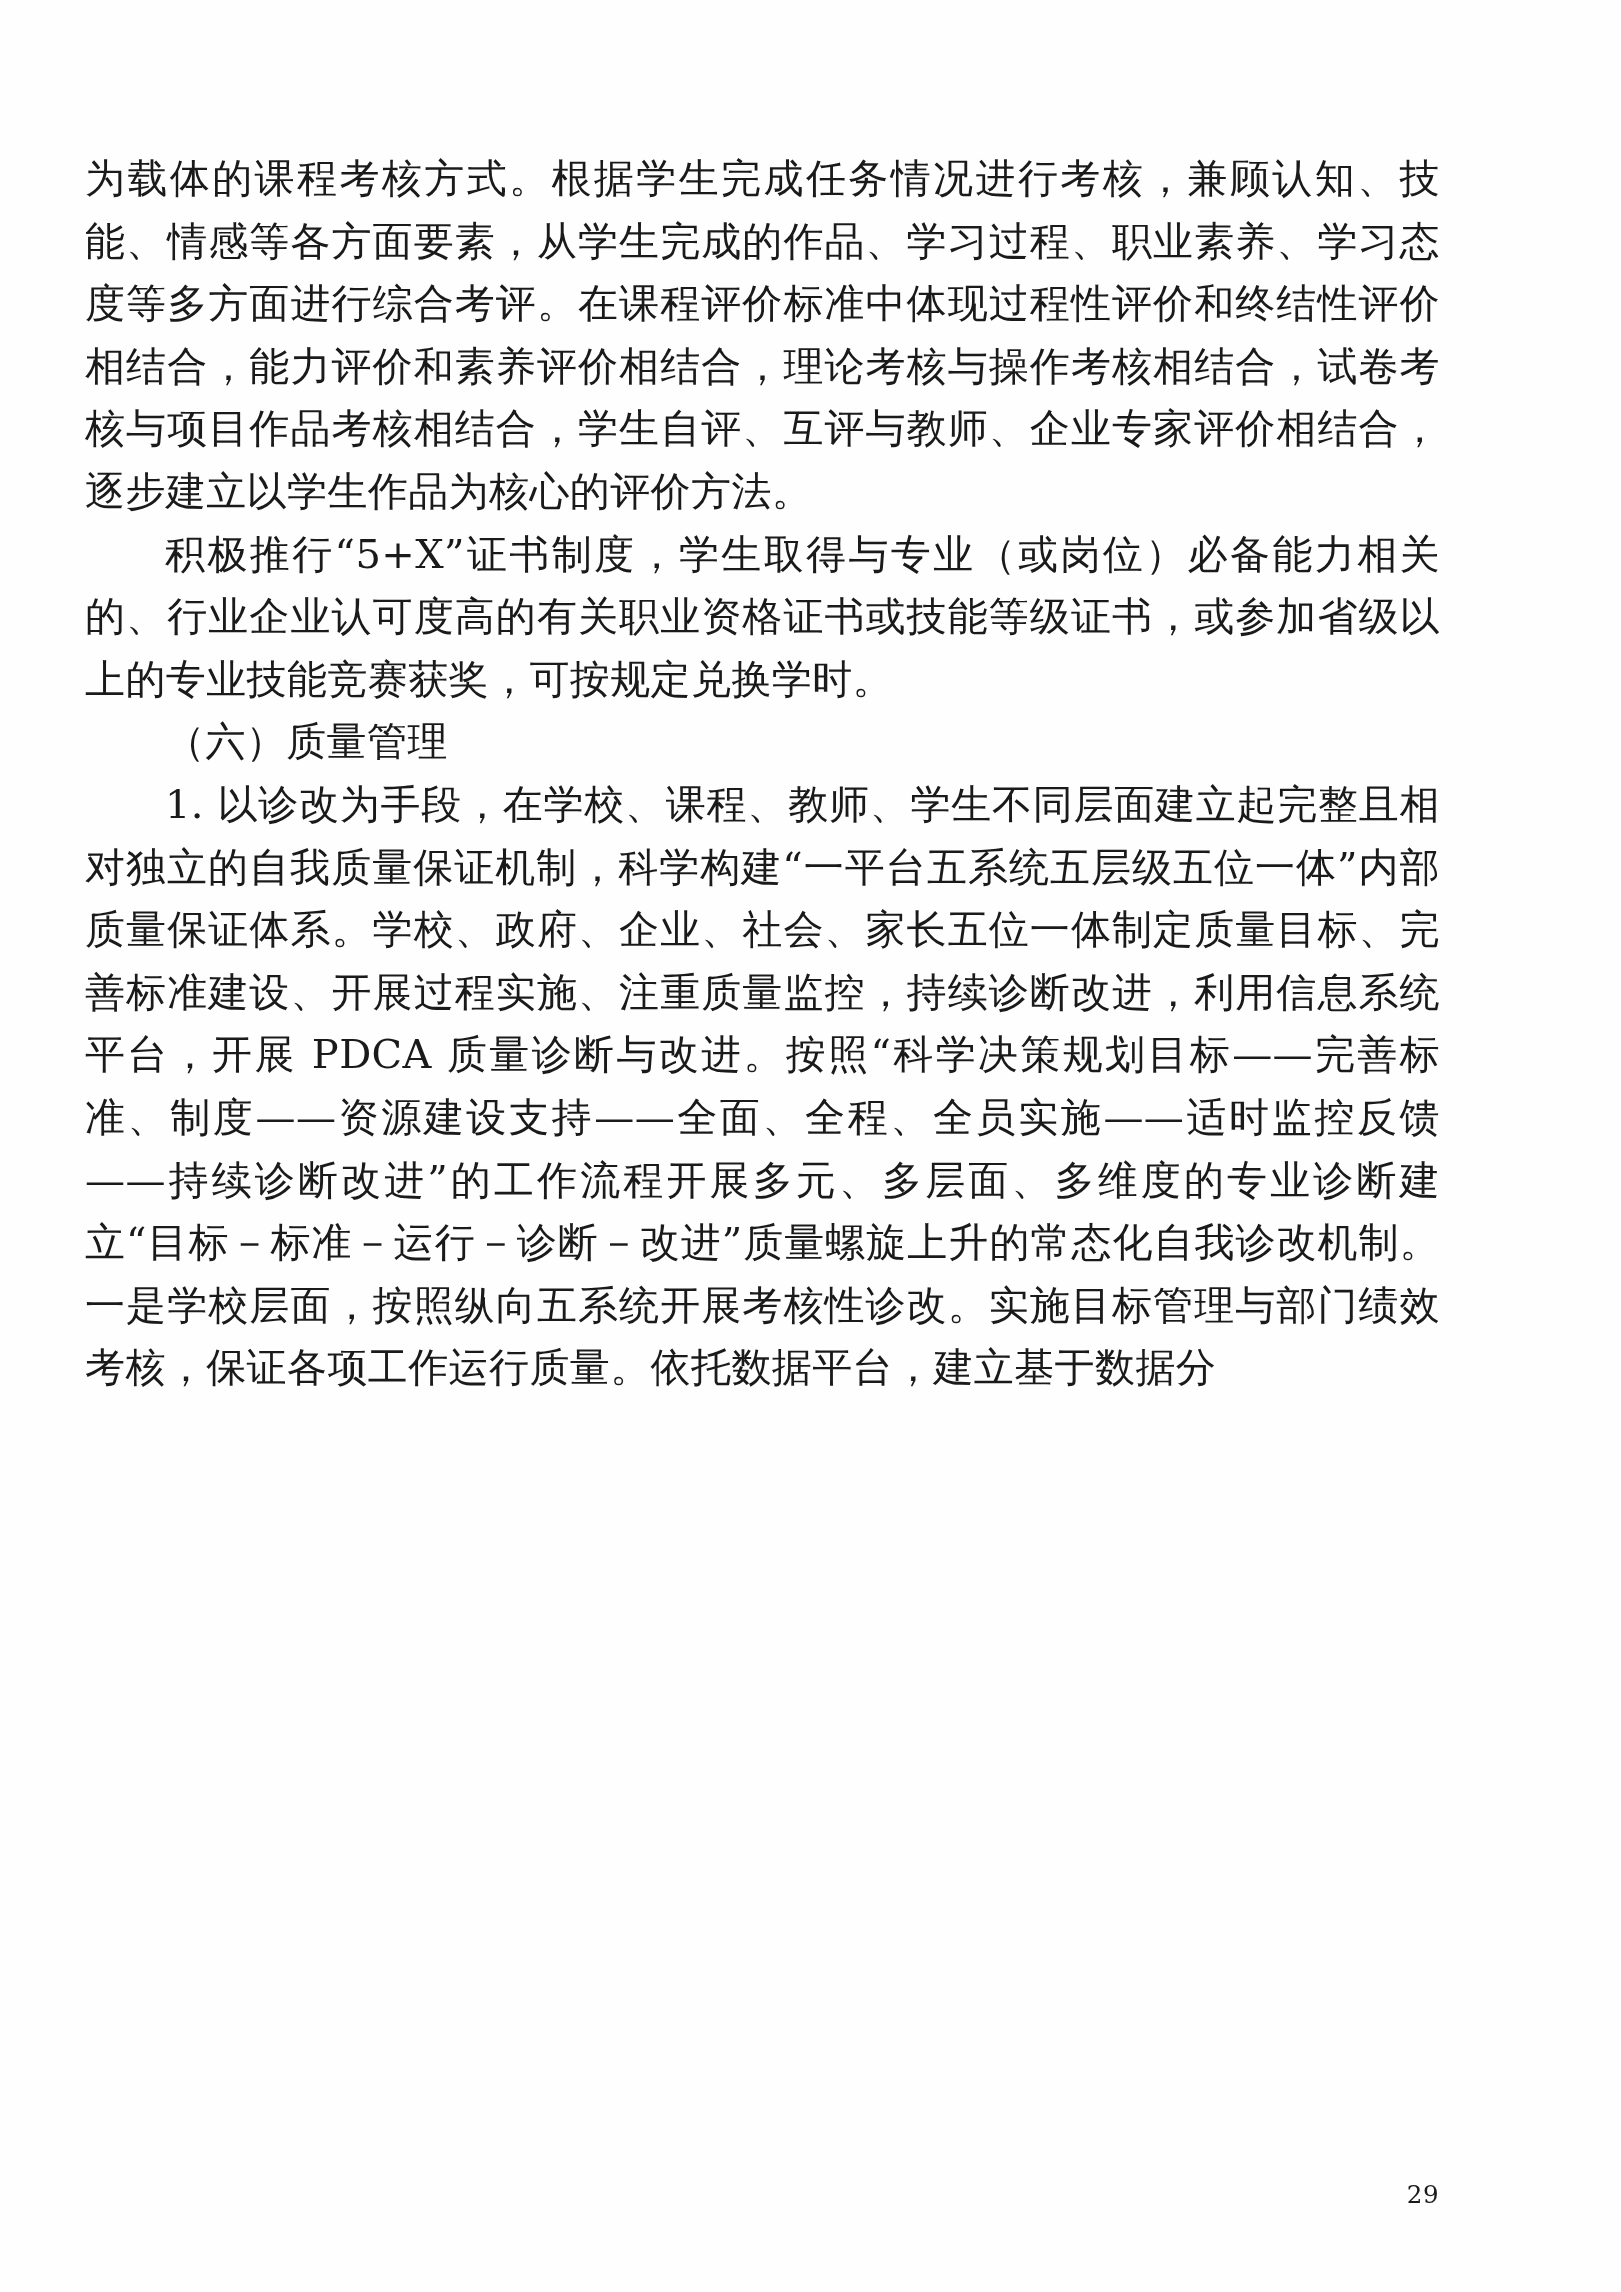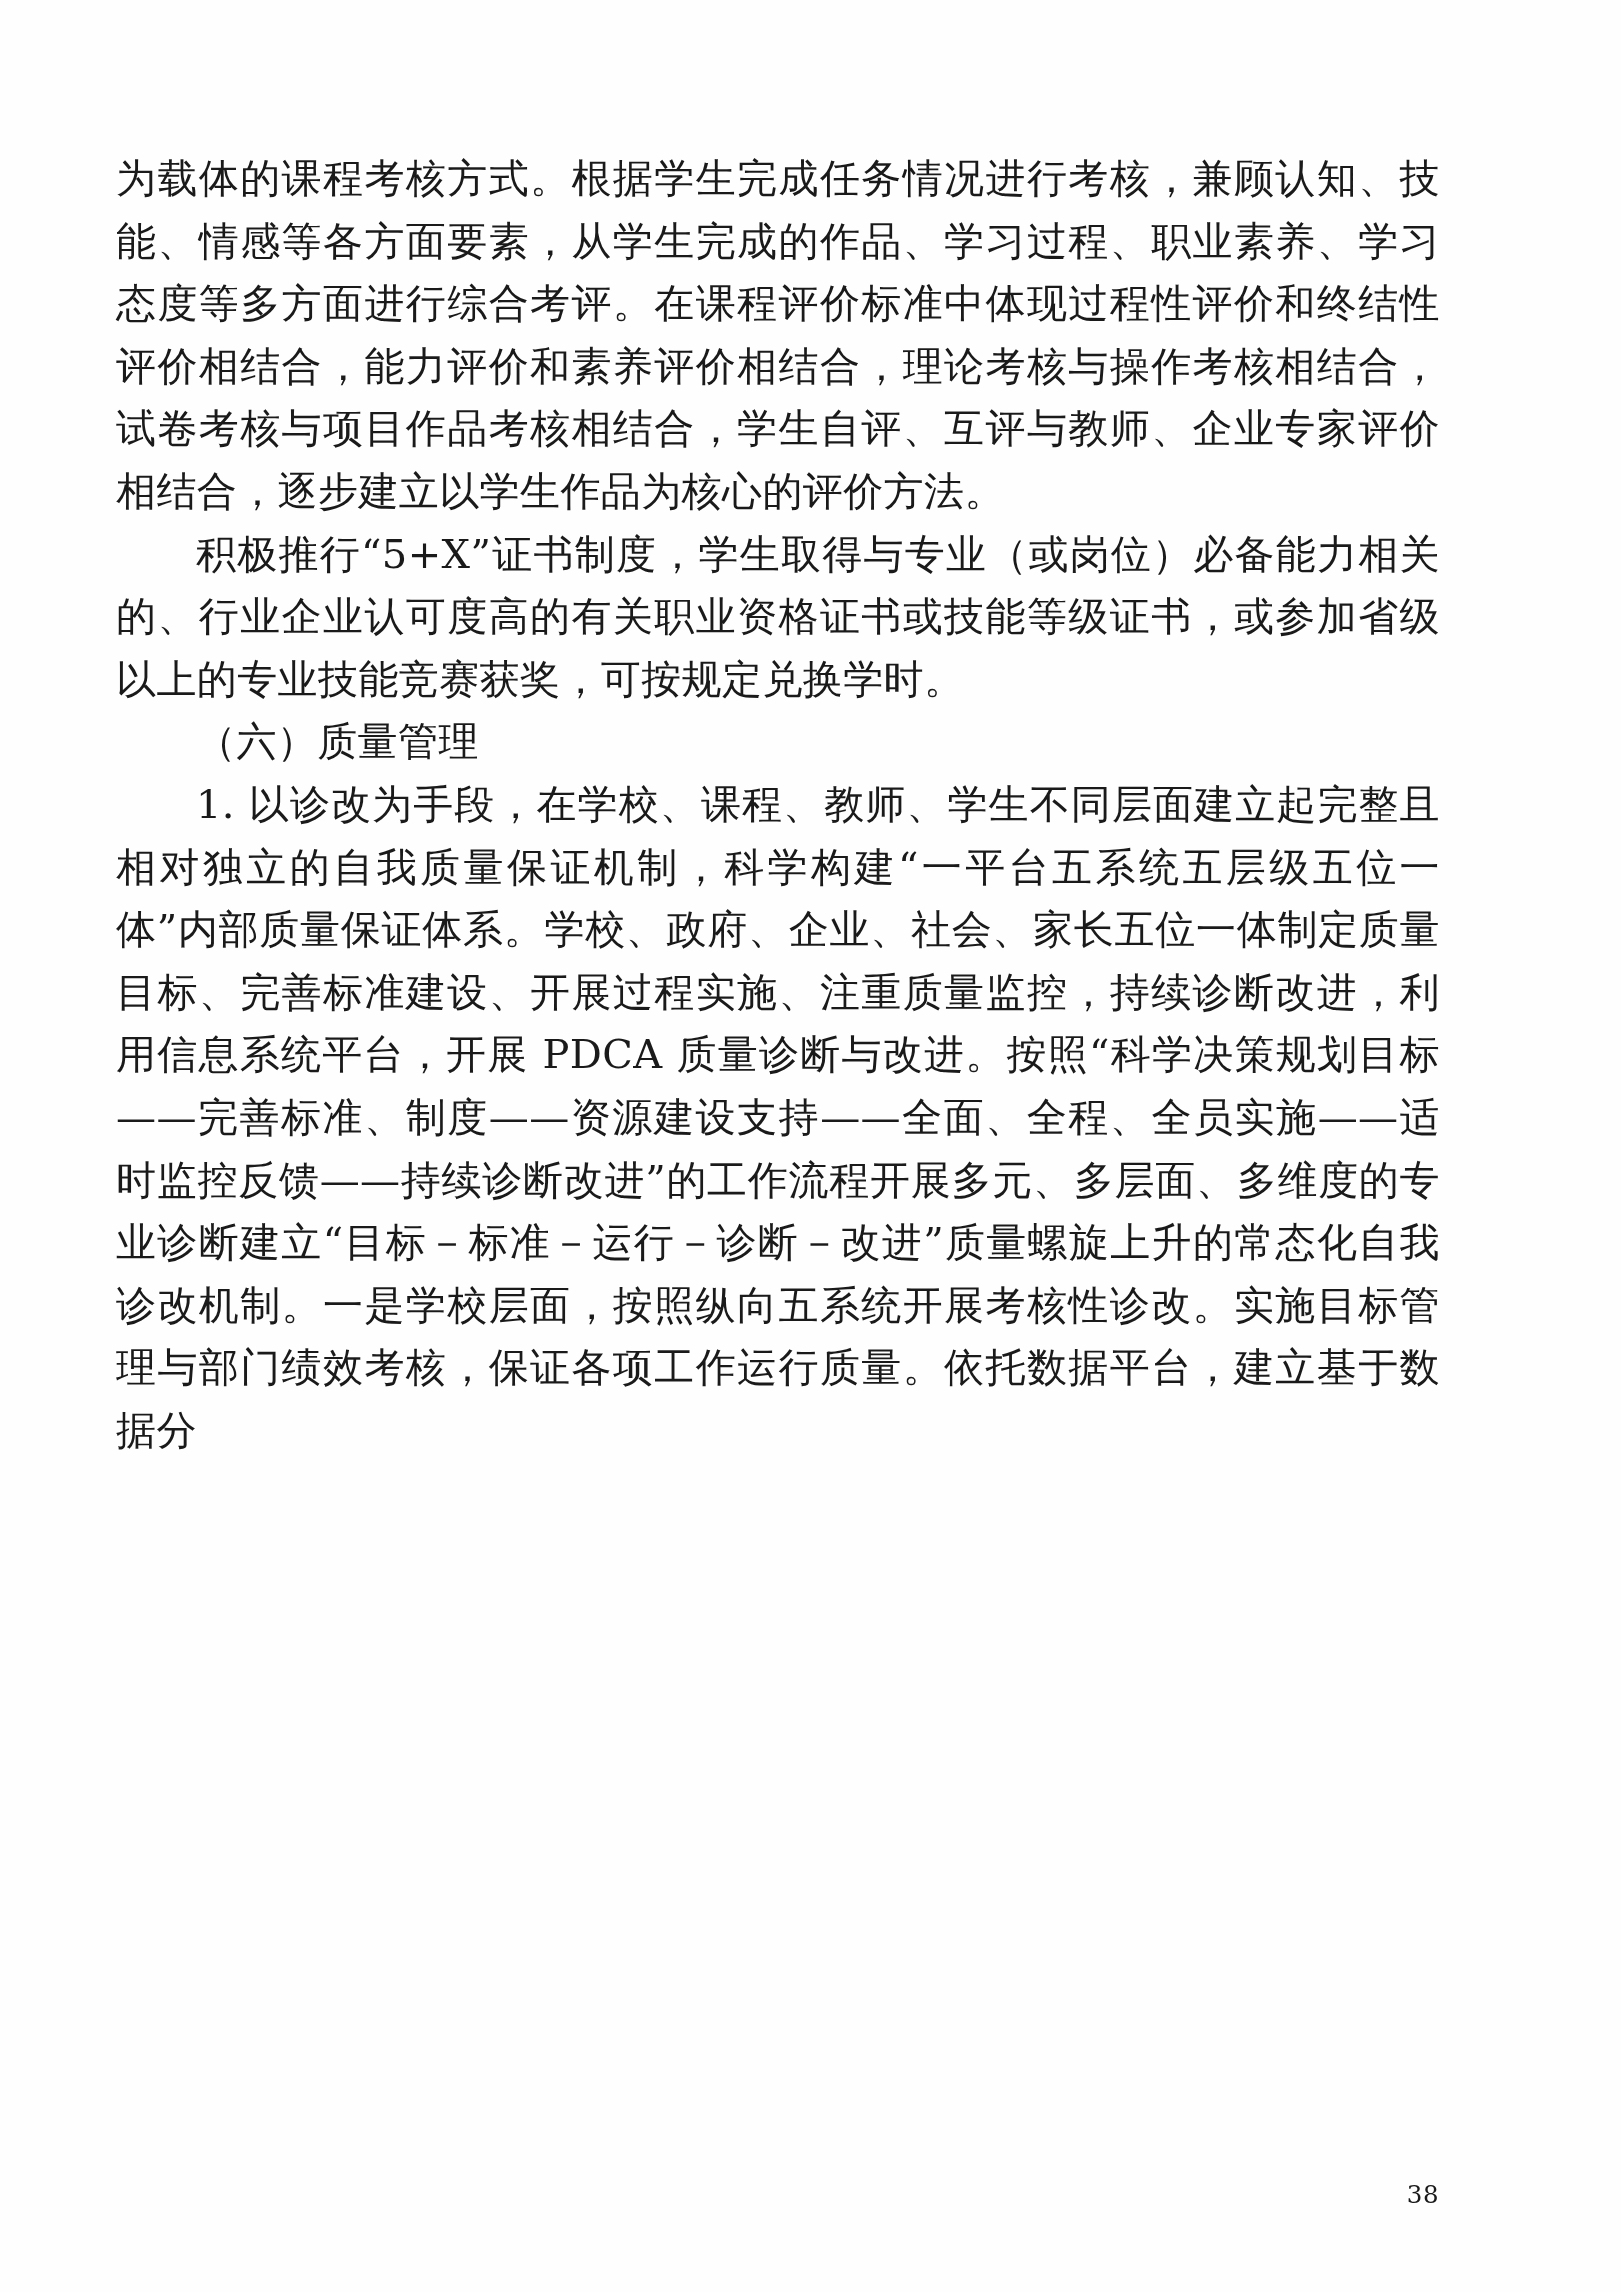--- a/index.html
+++ b/index.html
@@ -12,21 +12,21 @@
     height: 2293px;
     position: relative;
     font-family: "DejaVu Serif", "Liberation Serif", serif;
   }
   .page {
     position: absolute;
     top: 0; left: 0;
     width: 1621px;
     height: 2293px;
     box-sizing: border-box;
-    padding: 147px 181px 118px 116px;
+    padding: 147px 181px 118px 85px;
     background: #fefefe;
   }
   .doc-body {
     font-size: 40px;
     line-height: 1.565;
     color: #1a1a1a;
     text-align: justify;
     text-justify: inter-ideograph;
     letter-spacing: 0.4px;
   }
@@ -50,15 +50,15 @@
 </head>
 <body>
 
 <div class="page">
   <div class="doc-body">
     <p class="para">为载体的课程考核方式。根据学生完成任务情况进行考核，兼顾认知、技能、情感等各方面要素，从学生完成的作品、学习过程、职业素养、学习态度等多方面进行综合考评。在课程评价标准中体现过程性评价和终结性评价相结合，能力评价和素养评价相结合，理论考核与操作考核相结合，试卷考核与项目作品考核相结合，学生自评、互评与教师、企业专家评价相结合，逐步建立以学生作品为核心的评价方法。</p>
     <p class="para indent">积极推行“5+X”证书制度，学生取得与专业（或岗位）必备能力相关的、行业企业认可度高的有关职业资格证书或技能等级证书，或参加省级以上的专业技能竞赛获奖，可按规定兑换学时。</p>
     <p class="para indent">（六）质量管理</p>
     <p class="para indent">1. 以诊改为手段，在学校、课程、教师、学生不同层面建立起完整且相对独立的自我质量保证机制，科学构建“一平台五系统五层级五位一体”内部质量保证体系。学校、政府、企业、社会、家长五位一体制定质量目标、完善标准建设、开展过程实施、注重质量监控，持续诊断改进，利用信息系统平台，开展 PDCA 质量诊断与改进。按照“科学决策规划目标——完善标准、制度——资源建设支持——全面、全程、全员实施——适时监控反馈——持续诊断改进”的工作流程开展多元、多层面、多维度的专业诊断建立“目标－标准－运行－诊断－改进”质量螺旋上升的常态化自我诊改机制。一是学校层面，按照纵向五系统开展考核性诊改。实施目标管理与部门绩效考核，保证各项工作运行质量。依托数据平台，建立基于数据分</p>
   </div>
-  <div class="page-number">38</div>
+  <div class="page-number">29</div>
 </div>
 
 
 </body></html>

